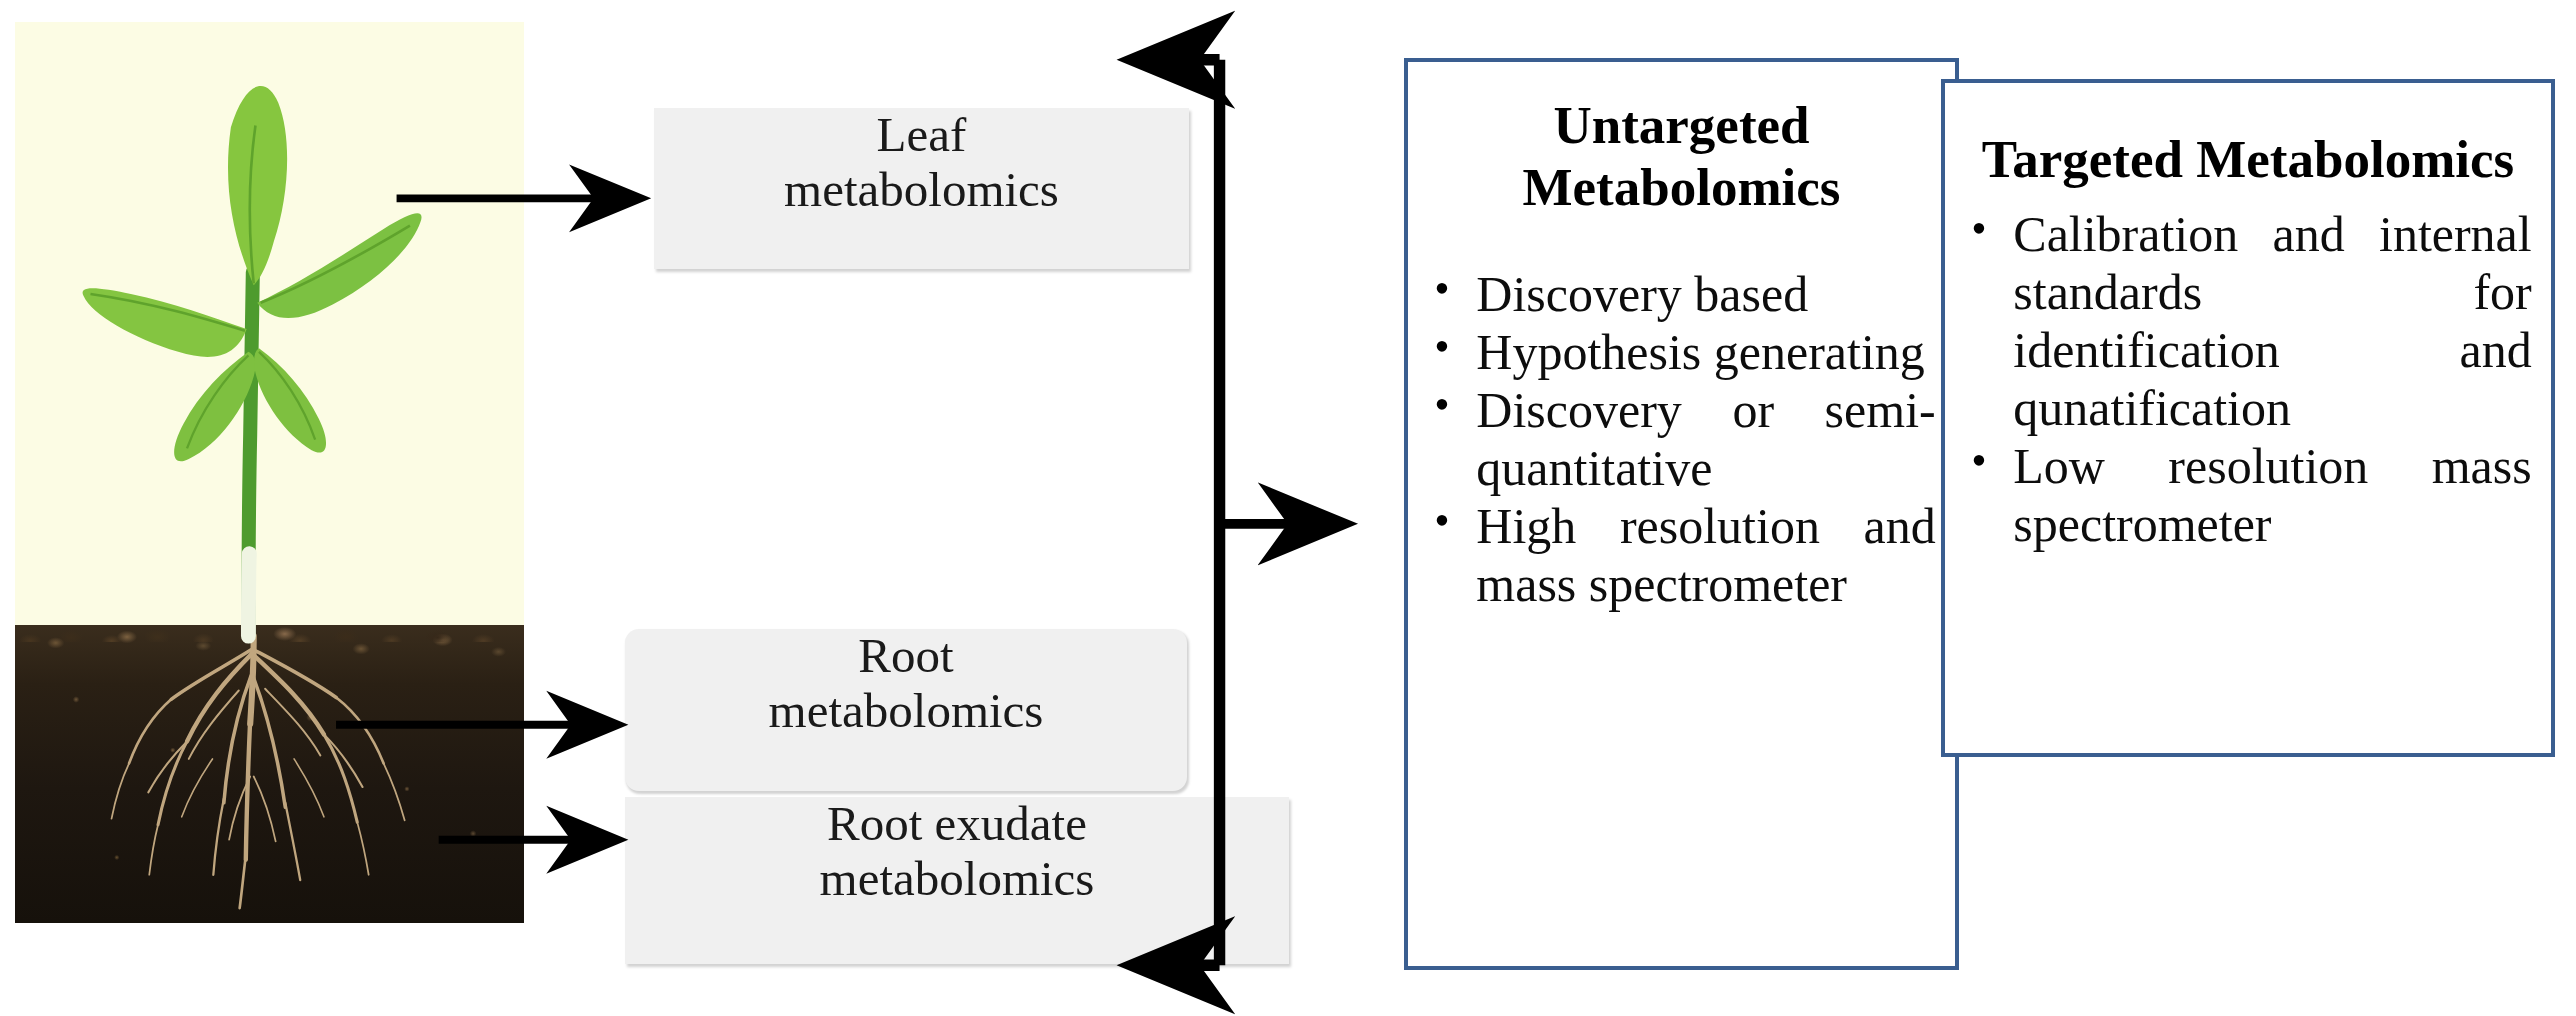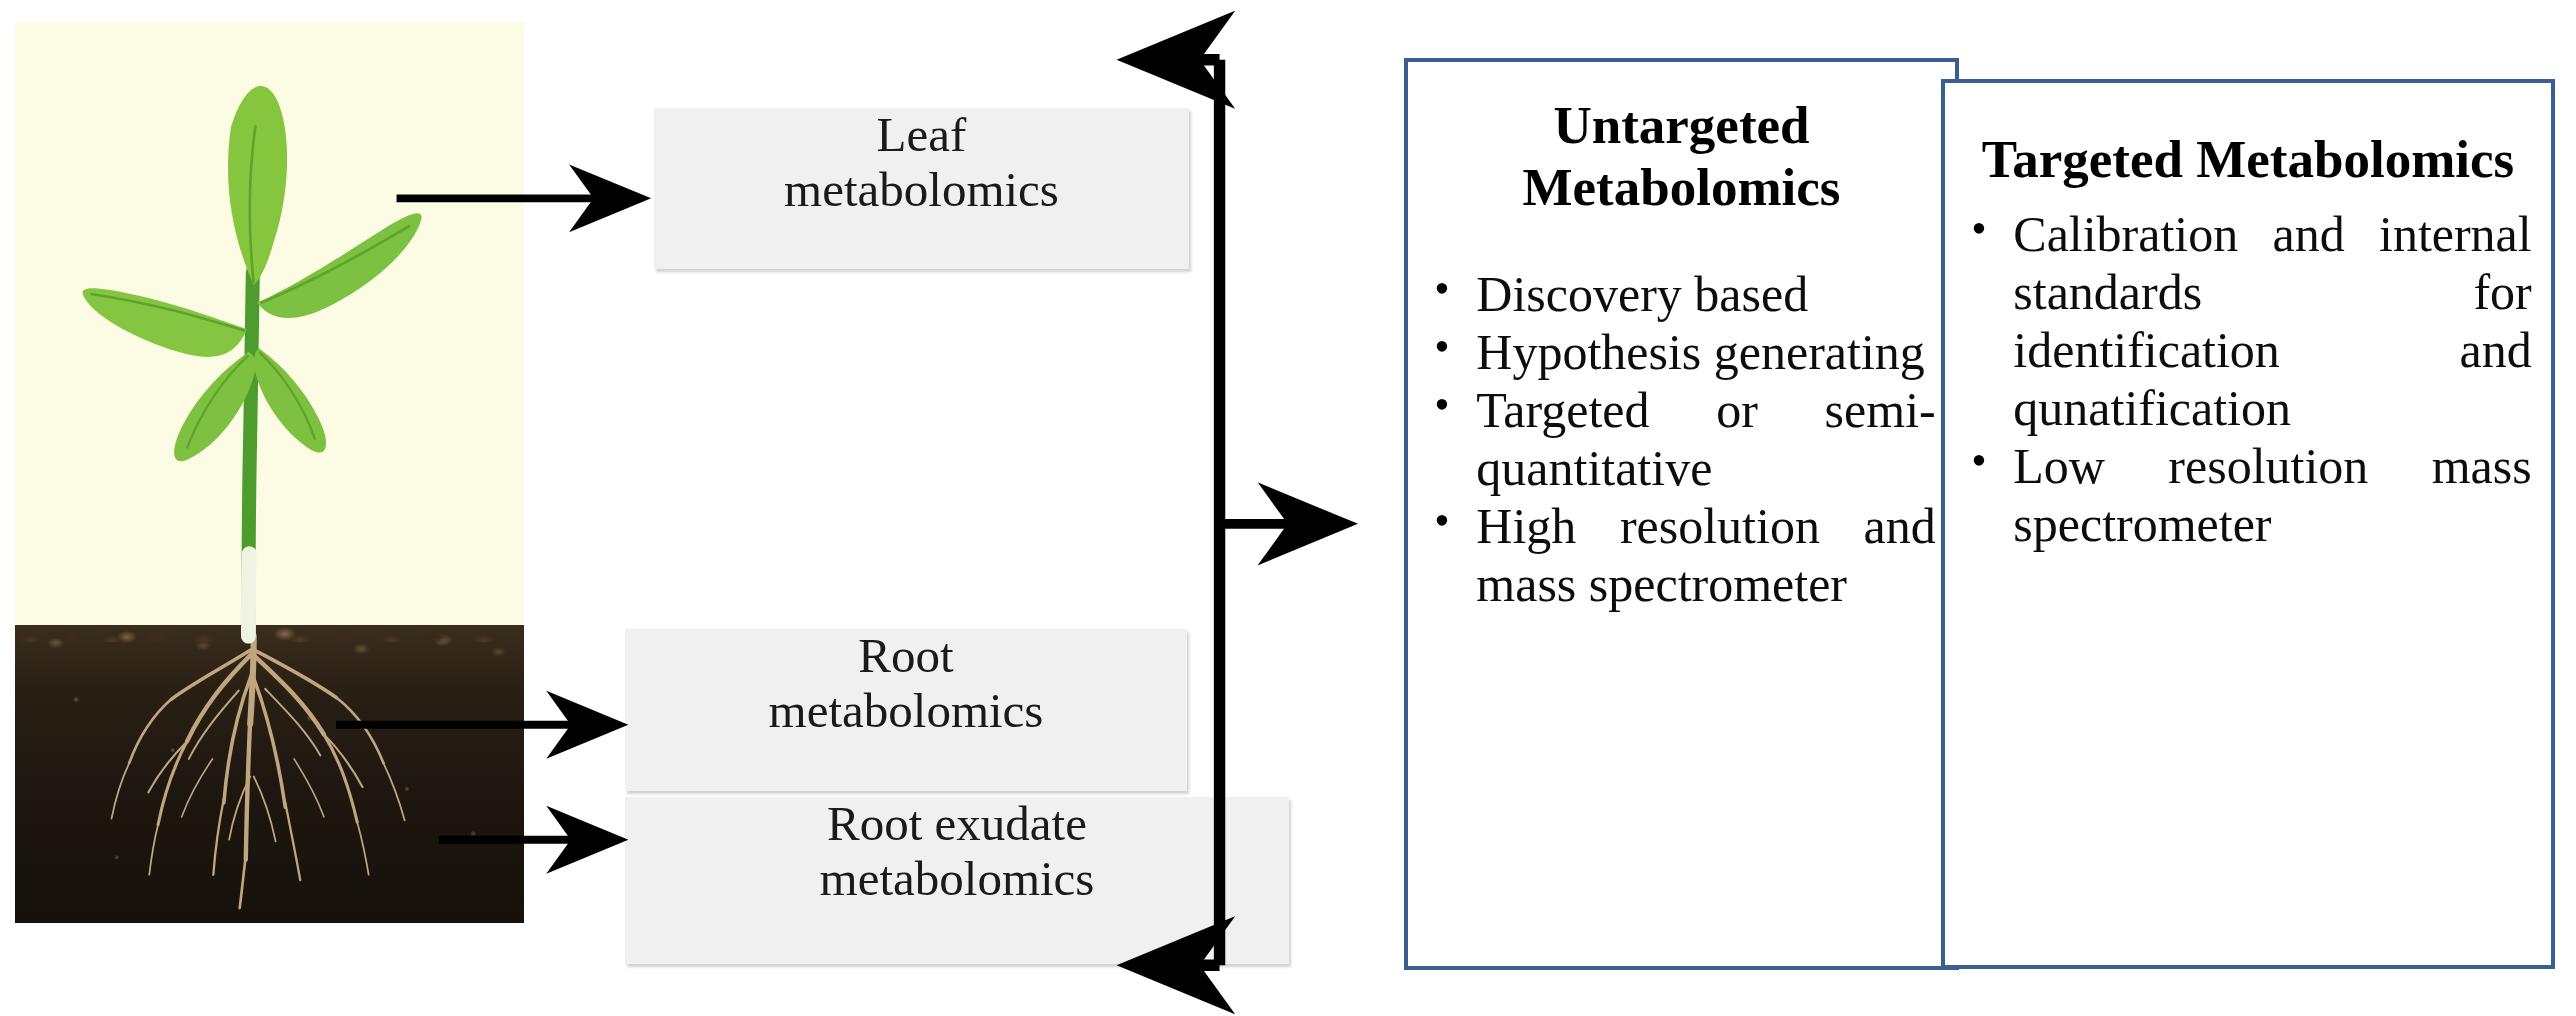--- a/index.html
+++ b/index.html
@@ -91,33 +91,33 @@
     box-shadow: 1.8px 2.6px 2.6px rgba(0,0,0,0.18);
     display: flex;
     justify-content: center;
     text-align: center;
     color: #1a1a1a;
     font-size: 49px;
     line-height: 1.12;
     font-family: "Liberation Serif", "DejaVu Serif", serif;
   }
   #box-leaf        { left: 654px; top: 108px;  width: 535px; height: 161px; }
-  #box-root        { left: 625px; top: 629px;  width: 562px; height: 162px; }
+  #box-root        { left: 625px; top: 629px;  width: 562px; height: 162px; border-radius: 14px; }
   #box-root-exudate{ left: 625px; top: 797px;  width: 664px; height: 167px; }
 
   
   .bluepanel {
     position: absolute;
     border: 4.4px solid #3a5e90;
     background: #ffffff;
     box-sizing: border-box;
     padding: 12.3px 19.3px 8.8px 19.3px;
   }
   #panel-untargeted { left: 1356px; top: 58px; width: 555px; height: 912px; margin-left: 48px; }
-  #panel-targeted   { left: 1941px; top: 79px; width: 614px; height: 890px; }
+  #panel-targeted   { left: 1941px; top: 79px; width: 614px; height: 678px; }
 
   .panel-title {
     text-align: center;
     font-weight: bold;
     font-size: 53px;
     line-height: 1.18;
     color: #000;
     margin: 0 0 5.3px 0;
     font-family: "Liberation Serif", "DejaVu Serif", serif;
   }
@@ -263,21 +263,21 @@
     <line x1="1390" y1="1100" x2="1296" y2="1100" stroke="#000" stroke-width="13" marker-end="url(#ah-l)"></line>
 
     <line x1="1390" y1="597" x2="1528" y2="597" stroke="#000" stroke-width="11" marker-end="url(#ah-r)"></line>
   </svg>
 
   <div class="bluepanel" id="panel-untargeted">
     <div class="panel-title">Untargeted Metabolomics</div>
     <ul class="bullets">
       <li>Discovery based</li>
       <li>Hypothesis generating</li>
-      <li>Targeted or semi-quantitative</li>
+      <li>Discovery or semi-quantitative</li>
       <li>High resolution and mass spectrometer</li>
     </ul>
   </div>
 
   <div class="bluepanel" id="panel-targeted">
     <div class="panel-title">Targeted Metabolomics</div>
     <ul class="bullets">
       <li>Calibration and internal standards for identification and qunatification</li>
       <li>Low resolution mass spectrometer</li>
     </ul>

